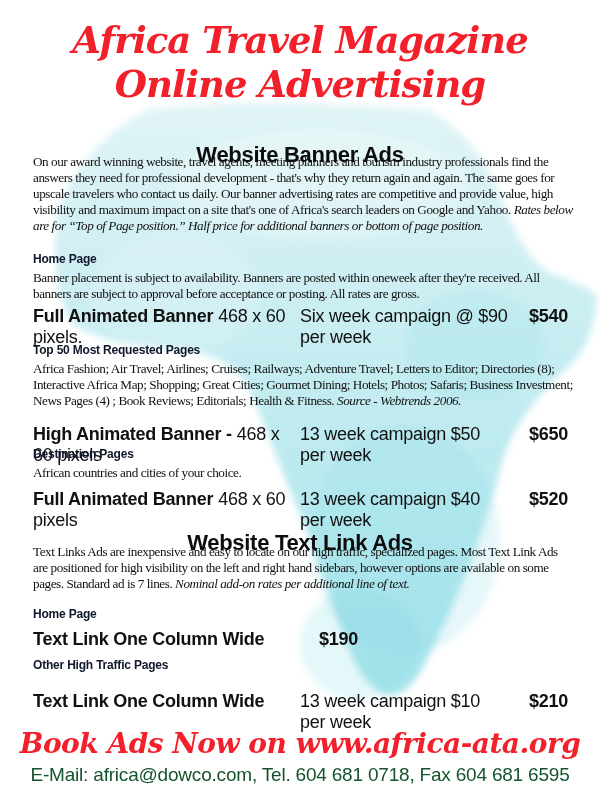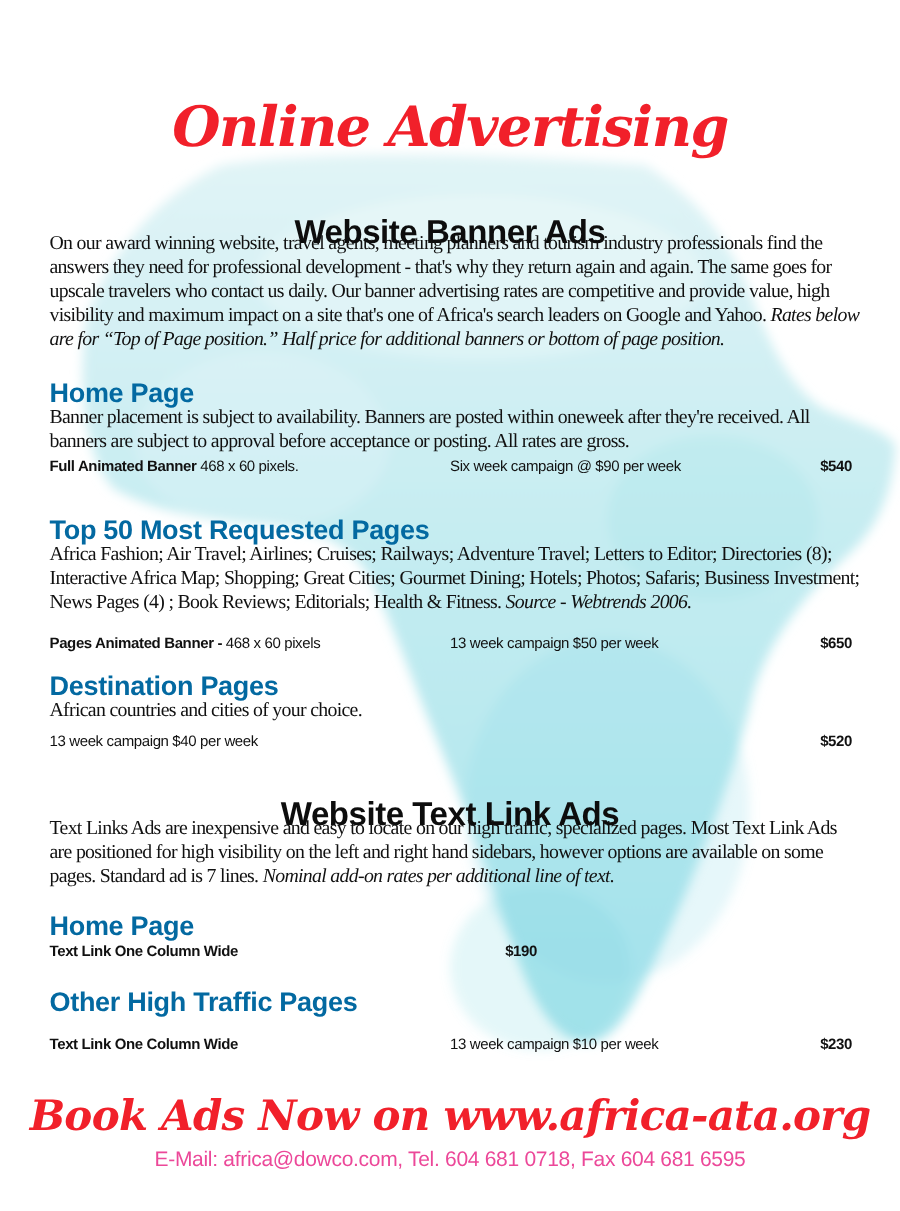--- a/index.html
+++ b/index.html
@@ -20,40 +20,40 @@
     font-style:italic; font-weight:bold;
     color:#f1202a;
   }
   .page-title { top:18px; font-size:37px; line-height:44px; letter-spacing:-1px; }
 
   .big-heading {
     font-size:22px; font-weight:bold; color:#0d0d0d; letter-spacing:-0.3px;
     font-family:"Liberation Sans", sans-serif;
   }
   .red-heading {
-    left:33px; font-size:18px; font-weight:bold; color:#0369a1; letter-spacing:-0.2px;
+    left:33px; font-size:12px; font-weight:bold; color:#0f172a; letter-spacing:-0.2px;
   }
   .serif-para {
     left:33px; width:541px;
     font-family:"Liberation Serif", serif;
     font-size:13.2px; line-height:16px; letter-spacing:-0.45px;
   }
   .serif-para i { font-style:italic; }
 
   .rate-row {
     left:33px; width:535px; display:flex; align-items:baseline;
-    font-size:10px; letter-spacing:-0.25px;
+    font-size:18px; letter-spacing:-0.25px;
   }
   .rate-row .item { width:267px; }
   .rate-row .label { font-weight:bold; }
   .rate-row .campaign { flex:1; }
   .rate-row .price { width:58px; text-align:right; font-weight:bold; }
 
   .footer-cta { top:727px; font-size:28px; letter-spacing:-0.5px; }
-  .footer-contact { top:764px; font-size:14px; letter-spacing:-0.2px; color:#ec4899; }
+  .footer-contact { top:764px; font-size:19px; letter-spacing:-0.2px; color:#14532d; }
 </style>
 </head>
 <body>
 
 <svg class="map-layer" viewBox="0 0 600 807" xmlns="http://www.w3.org/2000/svg" aria-hidden="true">
   <defs>
     <linearGradient id="mapGrad" x1="0" y1="0" x2="0" y2="1">
       <stop offset="0" stop-color="#e1f4f6"></stop>
       <stop offset="0.45" stop-color="#c4ecf1"></stop>
       <stop offset="1" stop-color="#a8e4ec"></stop>
@@ -80,21 +80,21 @@
          C70,172 105,130 148,110 Z" fill="url(#mapGrad)"></path>
     <ellipse cx="320" cy="185" rx="150" ry="55" fill="#ffffff" opacity="0.25"></ellipse>
     <ellipse cx="175" cy="295" rx="85" ry="60" fill="#ffffff" opacity="0.16"></ellipse>
     <ellipse cx="475" cy="345" rx="70" ry="55" fill="#8edce6" opacity="0.18"></ellipse>
     <ellipse cx="405" cy="540" rx="95" ry="115" fill="#8edce6" opacity="0.22"></ellipse>
     <ellipse cx="360" cy="645" rx="60" ry="55" fill="#7fd8e3" opacity="0.20"></ellipse>
   </g>
 </svg>
 
 <div class="abs centered script-red page-title">
-  <br>
+  <span>Africa Travel Magazine</span><br>
   <span>Online Advertising</span>
 </div>
 
 <div class="abs centered big-heading" style="top:142px">Website Banner Ads</div>
 
 <div class="abs serif-para" style="top:154px">
   <span>On our award winning website, travel agents, meeting planners and tourism industry professionals find the answers they need for professional development - that's why they return again and again. The same goes for upscale travelers who contact us daily. Our banner advertising rates are competitive and provide value, high visibility and maximum impact on a site that's one of Africa's search leaders on Google and Yahoo.</span>
   <i>Rates below are for “Top of Page position.” Half price for additional banners or bottom of page position.</i>
 </div>
 
@@ -109,30 +109,34 @@
   <span class="price">$540</span>
 </div>
 
 <div class="abs red-heading" style="top:343px">Top 50 Most Requested Pages</div>
 <div class="abs serif-para" style="top:361px">
   <span>Africa Fashion; Air Travel; Airlines; Cruises; Railways; Adventure Travel; Letters to Editor; Directories (8); Interactive Africa Map; Shopping; Great Cities; Gourmet Dining; Hotels; Photos; Safaris; Business Investment; News Pages (4) ; Book Reviews; Editorials; Health &amp; Fitness.</span>
   <i>Source - Webtrends 2006.</i>
 </div>
 <div class="abs rate-row" style="top:424px">
   <span class="item">
-    <span class="label">Pages Animated Banner -</span>
+    <span class="label">High Animated Banner -</span>
     <span>468 x 60 pixels</span>
   </span>
   <span class="campaign">13 week campaign $50 per week</span>
   <span class="price">$650</span>
 </div>
 
 <div class="abs red-heading" style="top:447px">Destination Pages</div>
 <div class="abs serif-para" style="top:465px">African countries and cities of your choice.</div>
 <div class="abs rate-row" style="top:489px">
+  <span class="item">
+    <span class="label">Full Animated Banner</span>
+    <span>468 x 60 pixels</span>
+  </span>
   <span class="campaign">13 week campaign $40 per week</span>
   <span class="price">$520</span>
 </div>
 
 <div class="abs centered big-heading" style="top:530px">Website Text Link Ads</div>
 <div class="abs serif-para" style="top:544px">
   <span>Text Links Ads are inexpensive and easy to locate on our high traffic, specialized pages. Most Text Link Ads are positioned for high visibility on the left and right hand sidebars, however options are available on some pages. Standard ad is 7 lines.</span>
   <i>Nominal add-on rates per additional line of text.</i>
 </div>
 
@@ -143,17 +147,17 @@
   </span>
   <span class="price">$190</span>
 </div>
 
 <div class="abs red-heading" style="top:658px">Other High Traffic Pages</div>
 <div class="abs rate-row" style="top:691px">
   <span class="item">
     <span class="label">Text Link One Column Wide</span>
   </span>
   <span class="campaign">13 week campaign $10 per week</span>
-  <span class="price">$230</span>
+  <span class="price">$210</span>
 </div>
 
 <div class="abs centered script-red footer-cta">Book Ads Now on www.africa-ata.org</div>
 <div class="abs centered footer-contact">E-Mail: africa@dowco.com, Tel. 604 681 0718, Fax 604 681 6595</div>
 
 </body></html>

